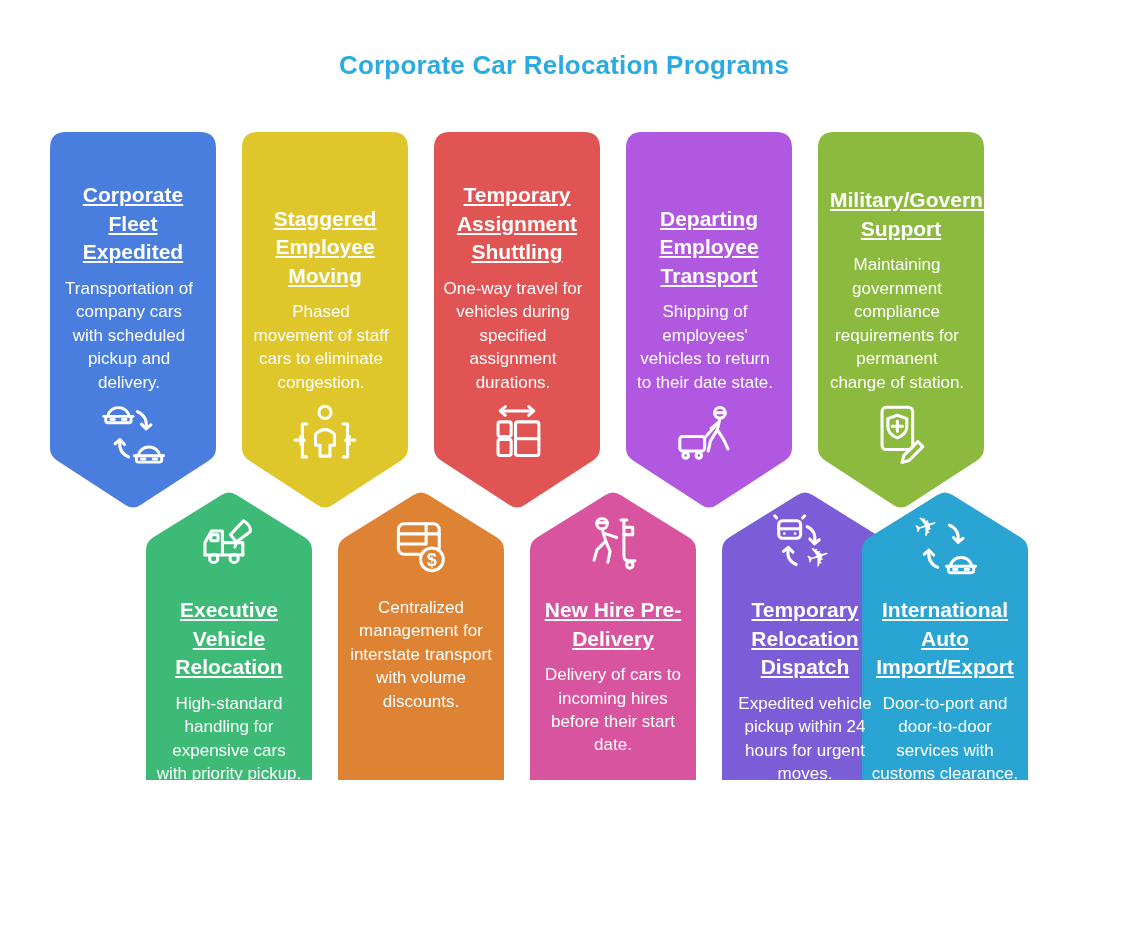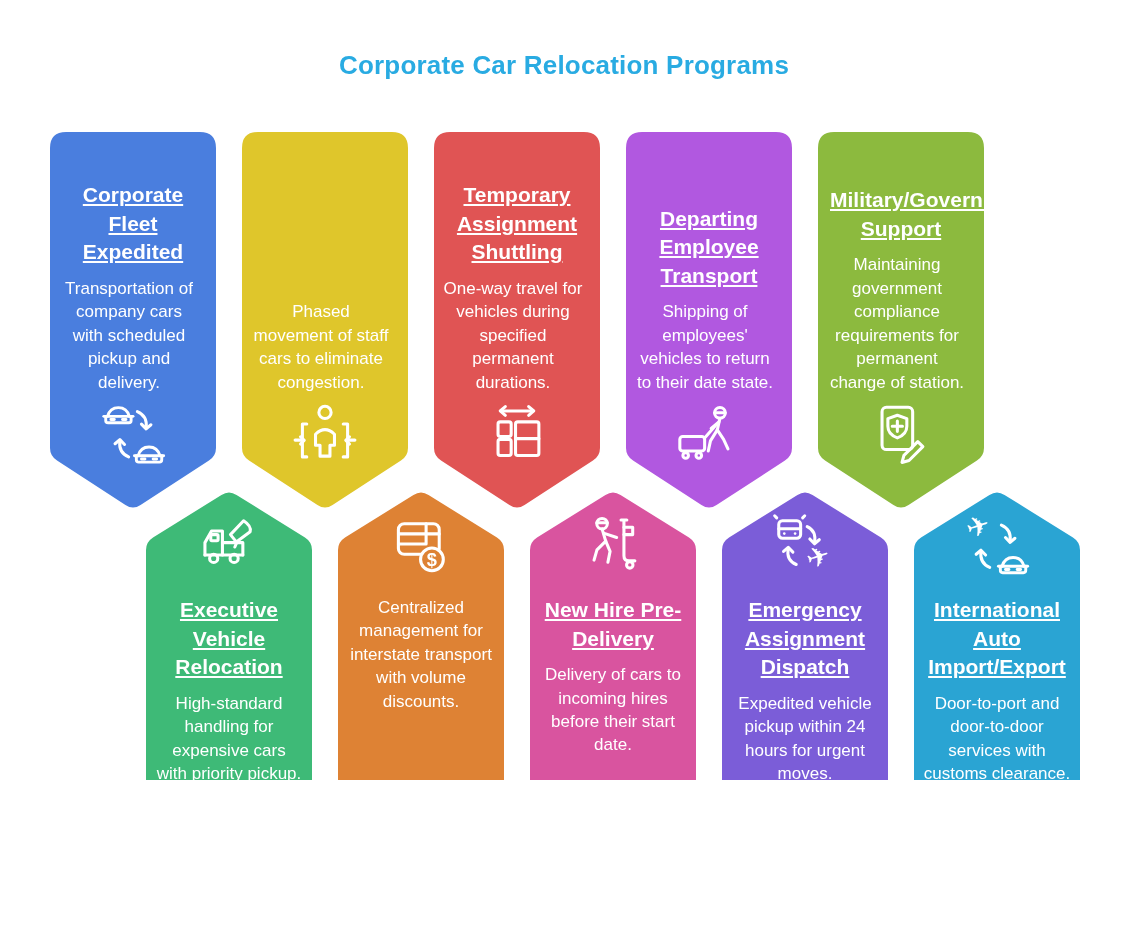--- a/index.html
+++ b/index.html
@@ -82,20 +82,21 @@
           </svg>
       </div>
     </div>
   </div>
 
   <div class="card top" style="left: 242px; --c: #DFC62B;">
     <svg class="shape" viewBox="0 0 165 380" preserveAspectRatio="none">
         <path d="M16 0 H149 Q165 0 165 16 V316 Q165 324 158 328.5 L90 373 Q82.5 378 75 373 L7 328.5 Q0 324 0 316 V16 Q0 0 16 0 Z" style="fill:var(--c)"></path>
       </svg>
     <div class="content">
+      <h3>Staggered Employee Moving</h3>
       <p>Phased movement of staff cars to eliminate congestion.</p>
       <div class="icon">
         <svg viewBox="0 0 48 48">
             <g fill="none" stroke="currentColor" stroke-width="2.1" stroke-linecap="round" stroke-linejoin="round">
           <circle cx="24" cy="8.5" r="4.2"></circle>
           <path d="M17.5 23.5 Q24 17.2 30.5 23.5 L30.5 31 H27.4 V38.5 H20.6 V31 H17.5 Z"></path>
           <path d="M11.5 16.5 H8.5 V39 H11.5"></path>
           <path d="M3.5 27.5 H9.5"></path>
               <path d="M7.2 25.2 L9.7 27.7 L7.2 30.2"></path>
           <path d="M36.5 16.5 H39.5 V39 H36.5"></path>
@@ -106,21 +107,21 @@
       </div>
     </div>
   </div>
 
   <div class="card top" style="left: 434px; --c: #E05454;">
     <svg class="shape" viewBox="0 0 165 380" preserveAspectRatio="none">
         <path d="M16 0 H149 Q165 0 165 16 V316 Q165 324 158 328.5 L90 373 Q82.5 378 75 373 L7 328.5 Q0 324 0 316 V16 Q0 0 16 0 Z" style="fill:var(--c)"></path>
       </svg>
     <div class="content">
       <h3>Temporary Assignment Shuttling</h3>
-      <p>One-way travel for vehicles during specified permanent durations.</p>
+      <p>One-way travel for vehicles during specified assignment durations.</p>
       <div class="icon">
         <svg viewBox="0 0 48 48">
             <g fill="none" stroke="currentColor" stroke-width="2.1" stroke-linecap="round" stroke-linejoin="round">
           <path d="M13 7.5 H35"></path>
           <path d="M16 4.5 L12.5 7.5 L16 10.5"></path>
               <path d="M32 4.5 L35.5 7.5 L32 10.5"></path>
           <rect x="11" y="15" width="9" height="10" rx="1.5"></rect>
           <rect x="11" y="27" width="9" height="11" rx="1.5"></rect>
           <rect x="23" y="15" width="16" height="23" rx="1.5"></rect>
           <path d="M23 26.5 H39"></path>
@@ -260,26 +261,26 @@
           <g transform="translate(35,37) rotate(-18)">
                 <use href="#g-plane"></use>
               </g>
           <path d="M25.5 10 Q32 13 30.5 21"></path>
               <path d="M27.3 18.5 L30.5 21.8 L33.8 19"></path>
           <path d="M18 36 Q11 33 12.5 25"></path>
               <path d="M15.7 27.5 L12.5 24.2 L9.3 27"></path>
         </g>
           </svg>
       </div>
-      <h3>Emergency Assignment Dispatch</h3>
+      <h3>Temporary Relocation Dispatch</h3>
       <p>Expedited vehicle pickup within 24 hours for urgent moves.</p>
     </div>
   </div>
 
-  <div class="card bottom" style="left: 914px; --c: #2AA4D3;">
+  <div class="card bottom" style="left: 862px; --c: #2AA4D3;">
     <svg class="shape" viewBox="0 0 165 347" preserveAspectRatio="none">
         <path d="M75 7 Q82.5 2 90 7 L158 49.5 Q165 54 165 62 V331 Q165 347 149 347 H16 Q0 347 0 331 V62 Q0 54 7 49.5 Z" style="fill:var(--c)"></path>
       </svg>
     <div class="content">
       <div class="icon">
         <svg viewBox="0 0 48 48">
             <g fill="none" stroke="currentColor" stroke-width="2.1" stroke-linecap="round" stroke-linejoin="round">
           <g transform="translate(13,16) rotate(-18)">
                 <use href="#g-plane"></use>
               </g>

